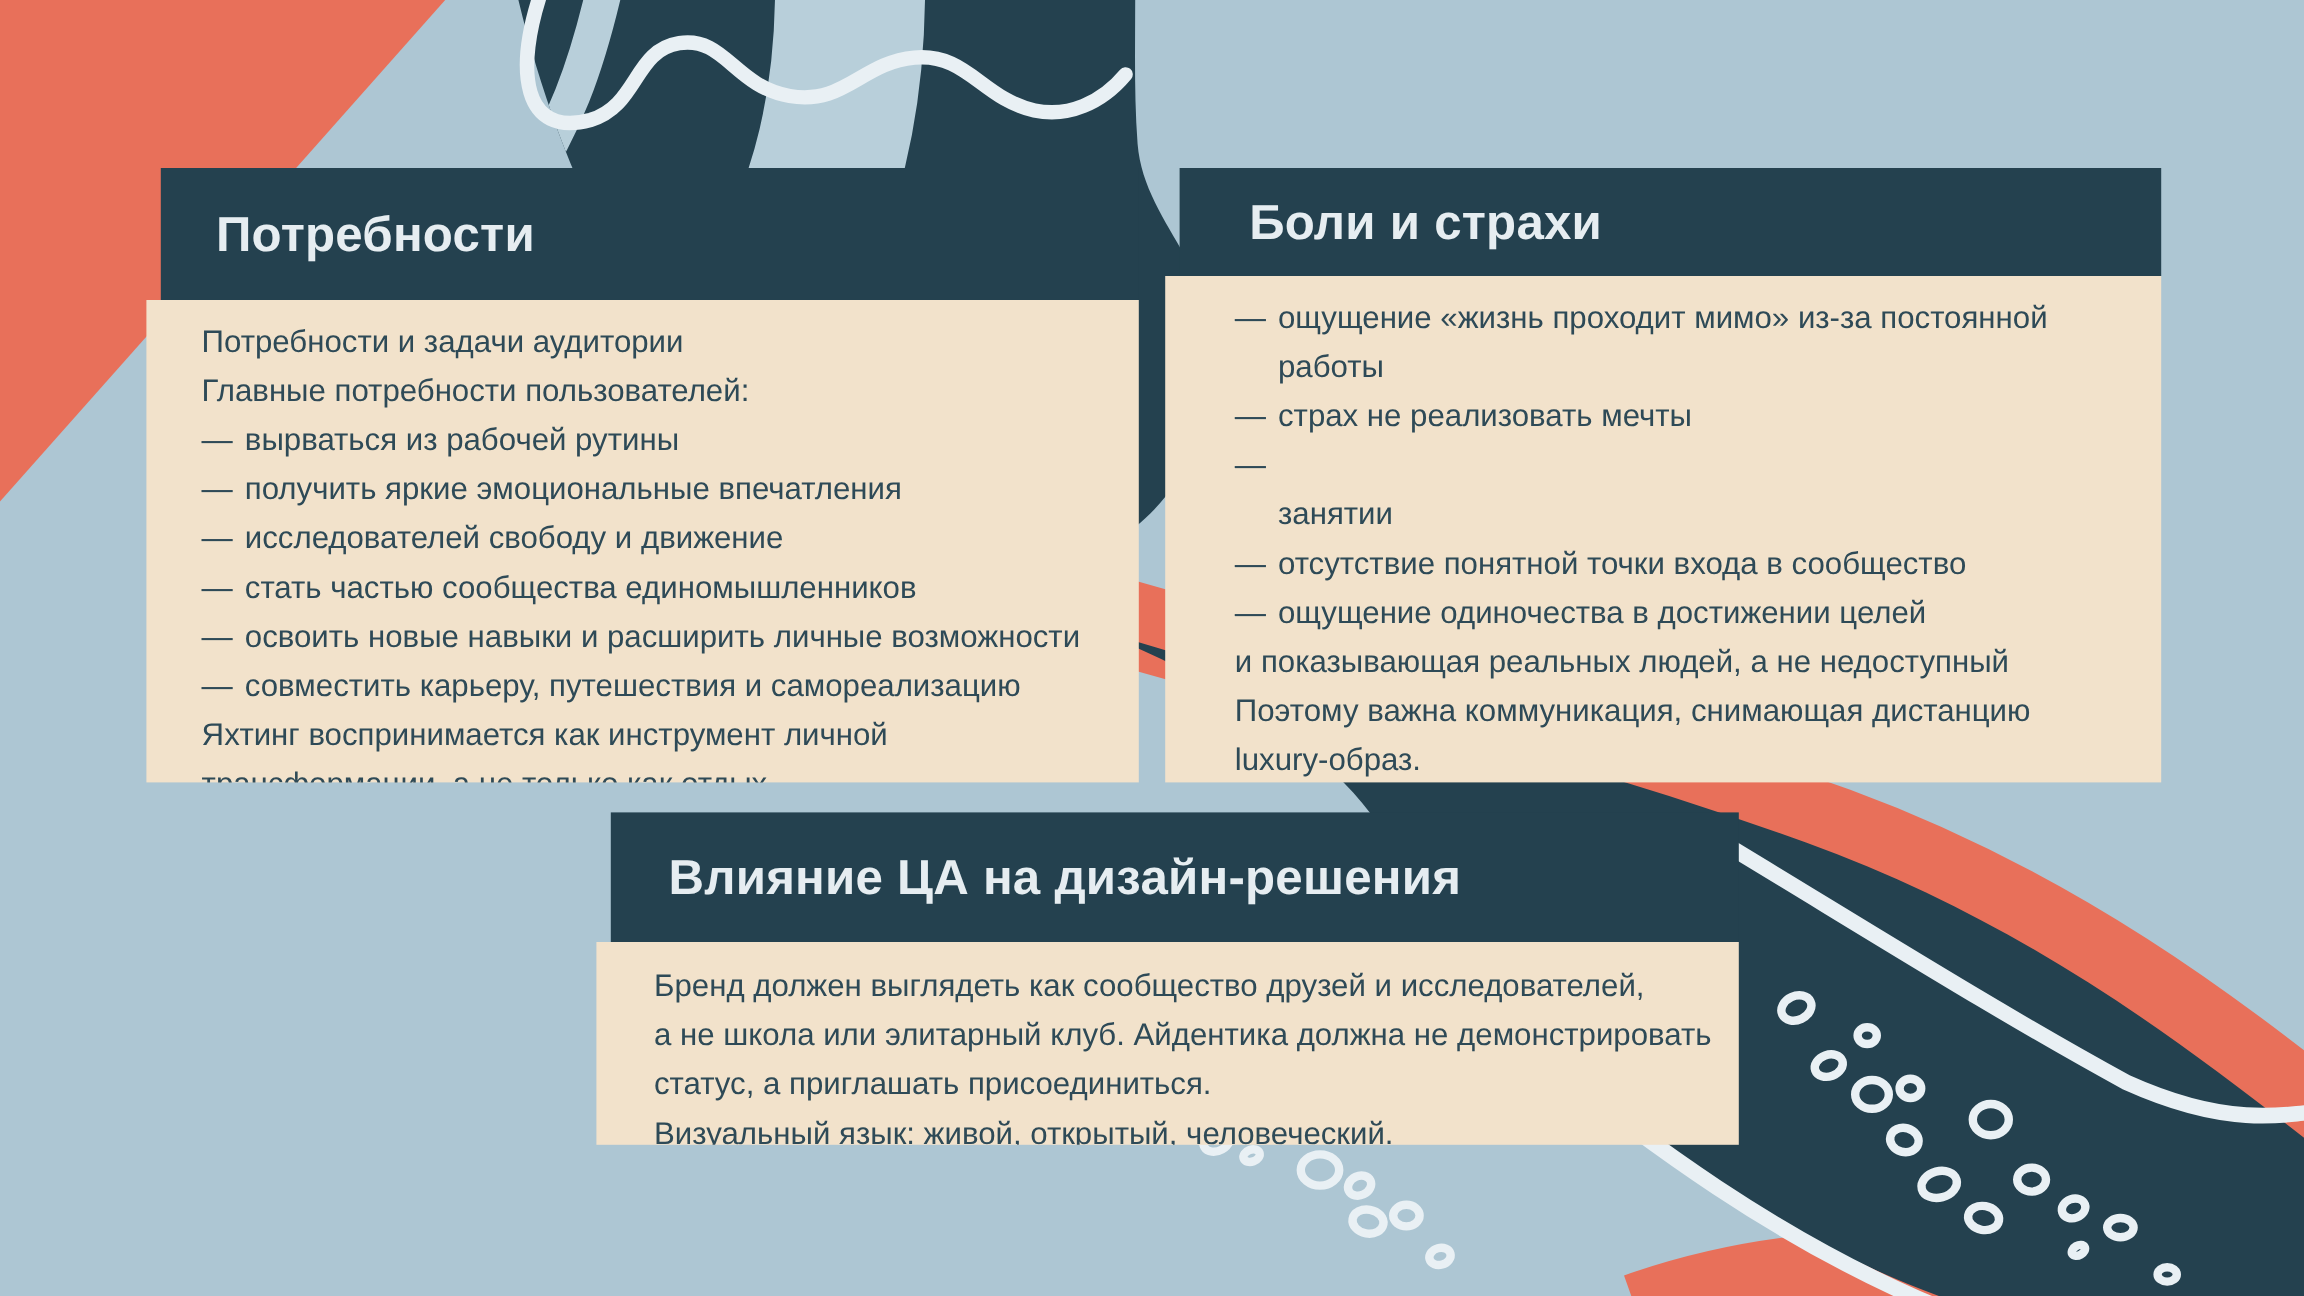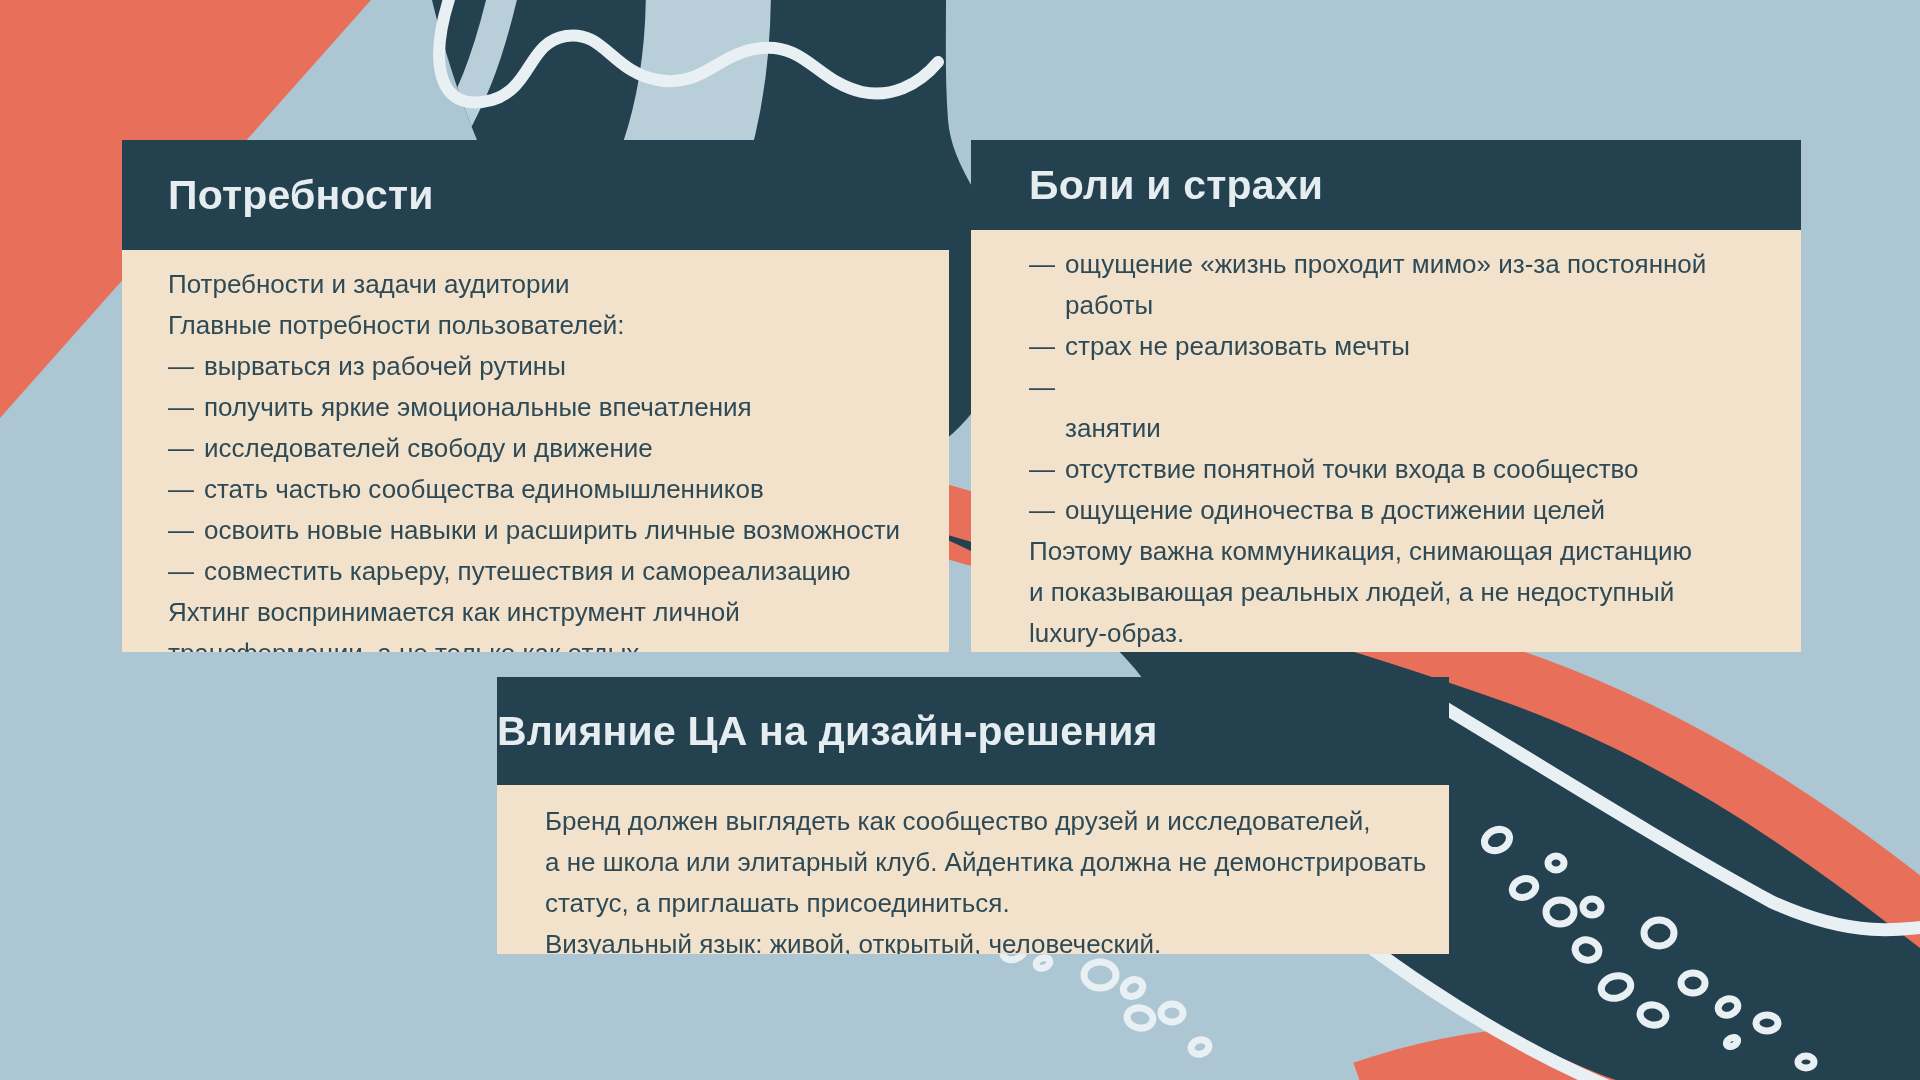--- a/index.html
+++ b/index.html
@@ -5,21 +5,21 @@
   html,body{margin:0;padding:0;background:#8fa9b8;}
   .stage{
     position:relative;width:1920px;height:1080px;overflow:hidden;
     font-family:"Liberation Sans","DejaVu Sans",sans-serif;
     background:var(--c-base,#adc6d3);
   }
   .bg-art{position:absolute;inset:0;width:1920px;height:1080px;display:block;}
   .card{position:absolute;display:flex;flex-direction:column;}
   .card-header{
     background:var(--c-dark,#24414f);
-    display:flex;align-items:center;flex:0 0 auto;
+    display:flex;align-items:center;flex:0 0 auto;margin-left:12px;
   }
   .card-title{
     color:var(--c-title_text,#e6edf1);
     font-size:41px;font-weight:700;letter-spacing:.2px;
   }
   .card-body{
     background:var(--c-cream,#f2e2cb);
     flex:1 1 auto;overflow:hidden;
     color:var(--c-body_text,#2e4a57);
     font-size:26px;line-height:41px;
@@ -28,21 +28,21 @@
   .line.dash,.line.cont{display:flex;}
   .marker{flex:0 0 36px;width:36px;}
   
   #card-needs{left:122px;top:140px;width:827px;height:512px;}
   #card-needs .card-header{height:110px;padding-left:46px;}
   #card-needs .card-body{padding:14px 20px 0 46px;}
   #card-pains{left:971px;top:140px;width:830px;height:512px;}
   #card-pains .card-header{height:90px;padding-left:58px;}
   #card-pains .card-body{padding:14px 20px 0 58px;}
   #card-influence{left:497px;top:677px;width:952px;height:277px;}
-  #card-influence .card-header{height:108px;}
+  #card-influence .card-header{height:108px;padding-left:48px;}
   #card-influence .card-body{padding:16px 4px 0 48px;}
 </style>
 </head>
 <body>
 
 <div class="stage">
 
   <svg class="bg-art" viewBox="0 0 1920 1080" aria-hidden="true">
     <defs>
       <clipPath id="clawClip">
@@ -169,22 +169,22 @@
           <span class="txt">занятии</span>
         </div>
         <div class="line dash">
           <span class="marker">—</span>
           <span class="txt">отсутствие понятной точки входа в сообщество</span>
         </div>
         <div class="line dash">
           <span class="marker">—</span>
           <span class="txt">ощущение одиночества в достижении целей</span>
         </div>
+        <div class="line plain">и показывающая реальных людей, а не недоступный</div>
         <div class="line plain">Поэтому важна коммуникация, снимающая дистанцию</div>
-        <div class="line plain">и показывающая реальных людей, а не недоступный</div>
         <div class="line plain">luxury-образ.</div>
       </div>
   </section>
 
   <section class="card" id="card-influence">
     <div class="card-header">
       <h2 class="card-title">Влияние ЦА на дизайн-решения</h2>
     </div>
     <div class="card-body">
         <div class="line plain">Бренд должен выглядеть как сообщество друзей и исследователей,</div>

